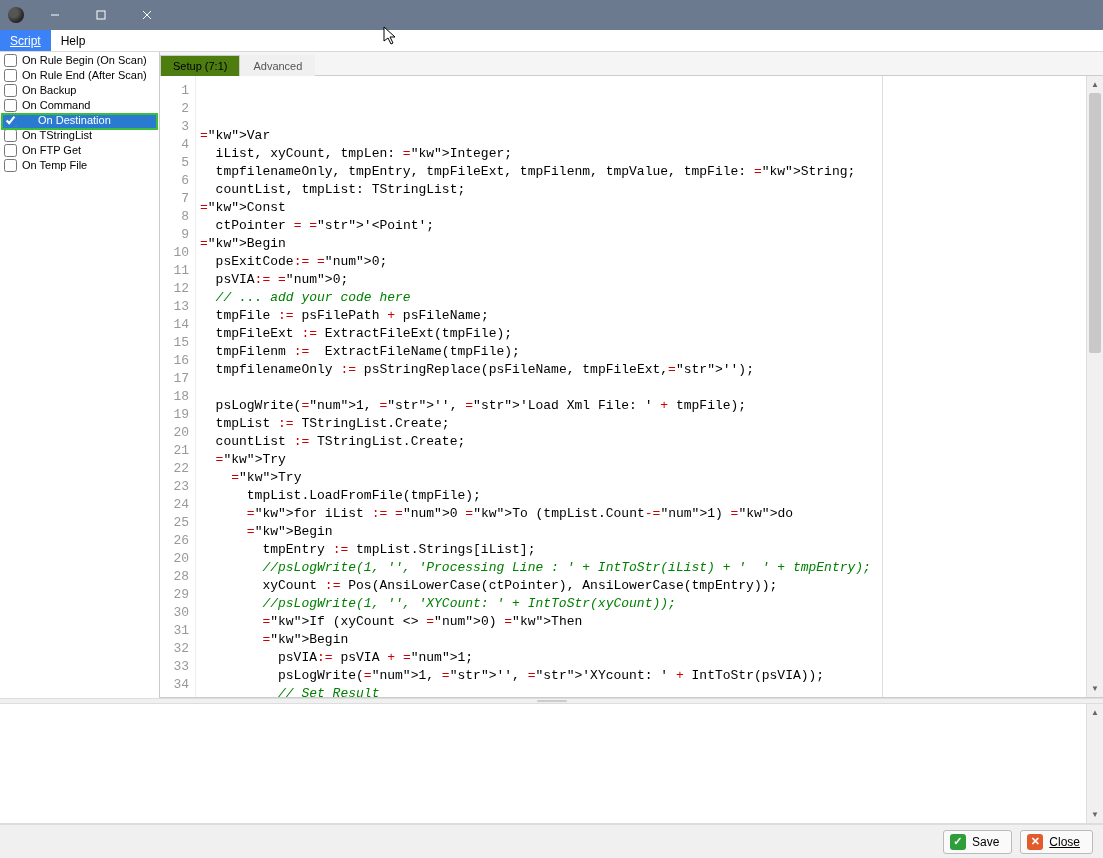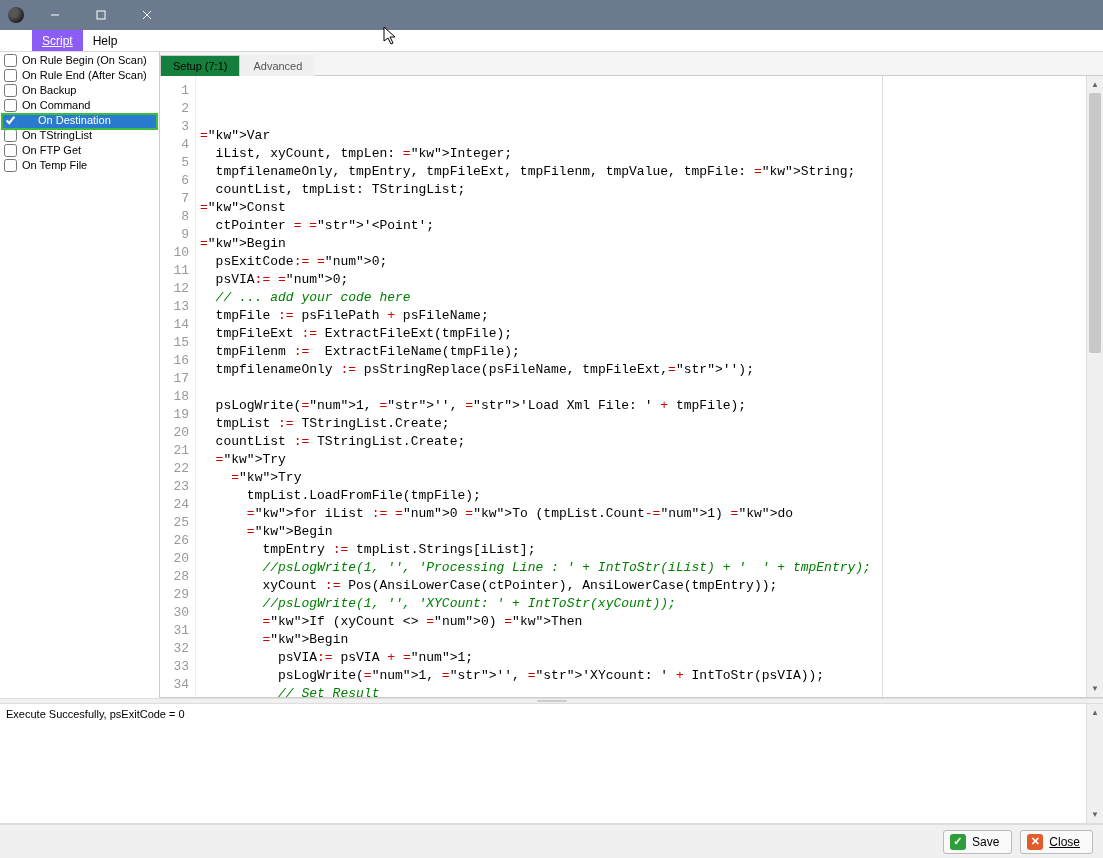--- a/index.html
+++ b/index.html
@@ -40,23 +40,22 @@
   display: flex;
   align-items: stretch;
   padding: 0;
 }
 .menubar .menu-item {
   padding: 3px 10px;
   font-size: 12px;
   display: flex; align-items: center;
 }
 .menubar .menu-item.selected {
-  background: #8b5cf6;
+  background: #3b82f6;
   color: #fff;
-  margin-left: 32px;
 }
 .menubar .menu-item .ul { text-decoration: underline; }
 .main {
   flex: 1;
   display: flex;
   min-height: 0;
 }
 .sidebar {
   width: 160px;
   border-right: 1px solid #ccc;
@@ -102,21 +101,21 @@
   padding: 4px 12px;
   font-size: 11px;
   color: #555;
   border: 1px solid transparent;
   border-bottom: none;
   position: relative;
   top: 1px;
   background: #f0f0f0;
 }
 .tab.active {
-  background: #15803d;
+  background: #4d7c0f;
   border-color: #ccc;
   color: #000;
 }
 .code-wrap {
   flex: 1;
   display: flex;
   overflow: hidden;
   background: #fff;
   border-bottom: 1px solid #ccc;
   position: relative;
@@ -354,21 +353,20 @@
 
 <div class="splitter">
     <div class="grip"></div>
   </div>
 
 <div class="output" id="output">
   <div class="oscroll">
     <div class="arrow up">▲</div>
     <div class="arrow down">▼</div>
   </div>
-    <div>Execute Succesfully, psExitCode = 0</div>
   </div>
 
 <div class="footer">
   <div class="btn save">
     <div class="bicon">✓</div>
     <span>Save</span>
   </div>
   <div class="btn close">
     <div class="bicon">✕</div>
     <span class="ul">Close</span>

